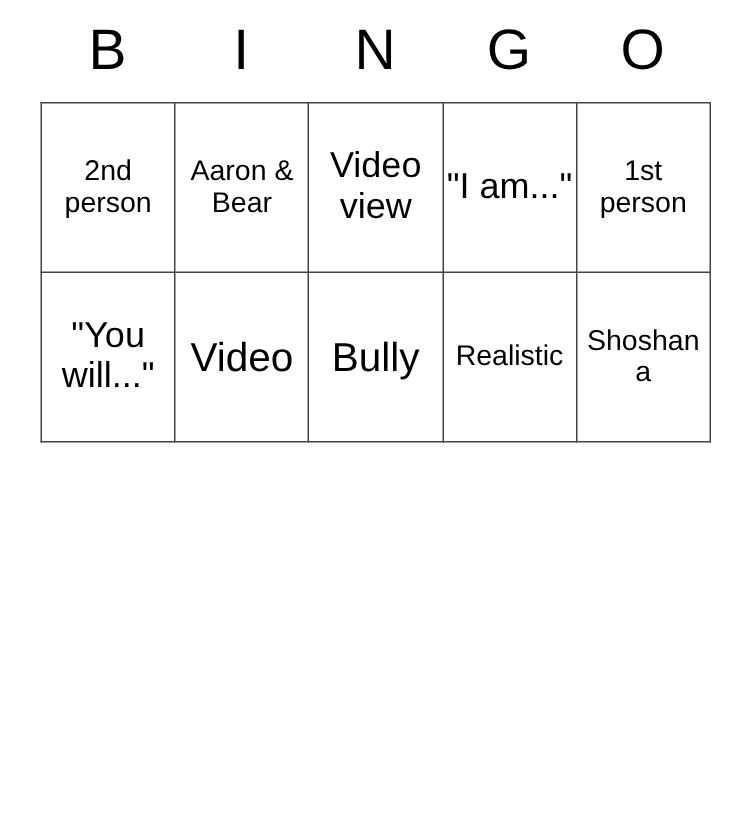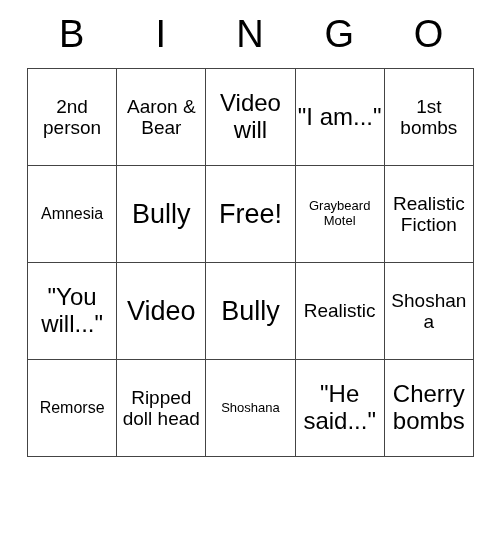--- a/index.html
+++ b/index.html
@@ -39,21 +39,21 @@
     user-select: none;
   }
   .grid {
     width: 446px;
     margin-left: 27px;
     border-collapse: collapse;
     table-layout: fixed;
   }
   .grid td {
     width: 89.2px;
-    height: 97px;
+    height: 113px;
     border: 1px solid #444444;
     text-align: center;
     vertical-align: middle;
     padding: 1px 2px;
     box-sizing: border-box;
     color: #000000;
     line-height: 1.12;
     word-wrap: break-word;
     overflow: hidden;
   }
@@ -75,41 +75,27 @@
     <div class="header-cell">N</div>
     <div class="header-cell">G</div>
     <div class="header-cell">O</div>
   </div>
 
   <table class="grid">
     <tbody>
       <tr>
         <td class="fs-md">2nd person</td>
         <td class="fs-md">Aaron &amp; Bear</td>
-        <td class="fs-lg">Video will</td>
+        <td class="fs-lg">Video view</td>
         <td class="fs-lg">"I am..."</td>
-        <td class="fs-md">1st bombs</td>
-      </tr>
-      <tr>
-        <td class="fs-sm">Amnesia</td>
-        <td class="fs-xl">Bully</td>
-        <td class="fs-xl">Free!</td>
-        <td class="fs-xs">Graybeard Motel</td>
-        <td class="fs-md">Realistic Fiction</td>
+        <td class="fs-md">1st person</td>
       </tr>
       <tr>
         <td class="fs-lg">"You will..."</td>
         <td class="fs-xl">Video</td>
         <td class="fs-xl">Bully</td>
         <td class="fs-md">Realistic</td>
         <td class="fs-md">Shoshana</td>
       </tr>
-      <tr>
-        <td class="fs-sm">Remorse</td>
-        <td class="fs-md">Ripped doll head</td>
-        <td class="fs-xs">Shoshana</td>
-        <td class="fs-lg">"He said..."</td>
-        <td class="fs-lg">Cherry bombs</td>
-      </tr>
     </tbody>
   </table>
 
 </div>
 
 </body></html>

